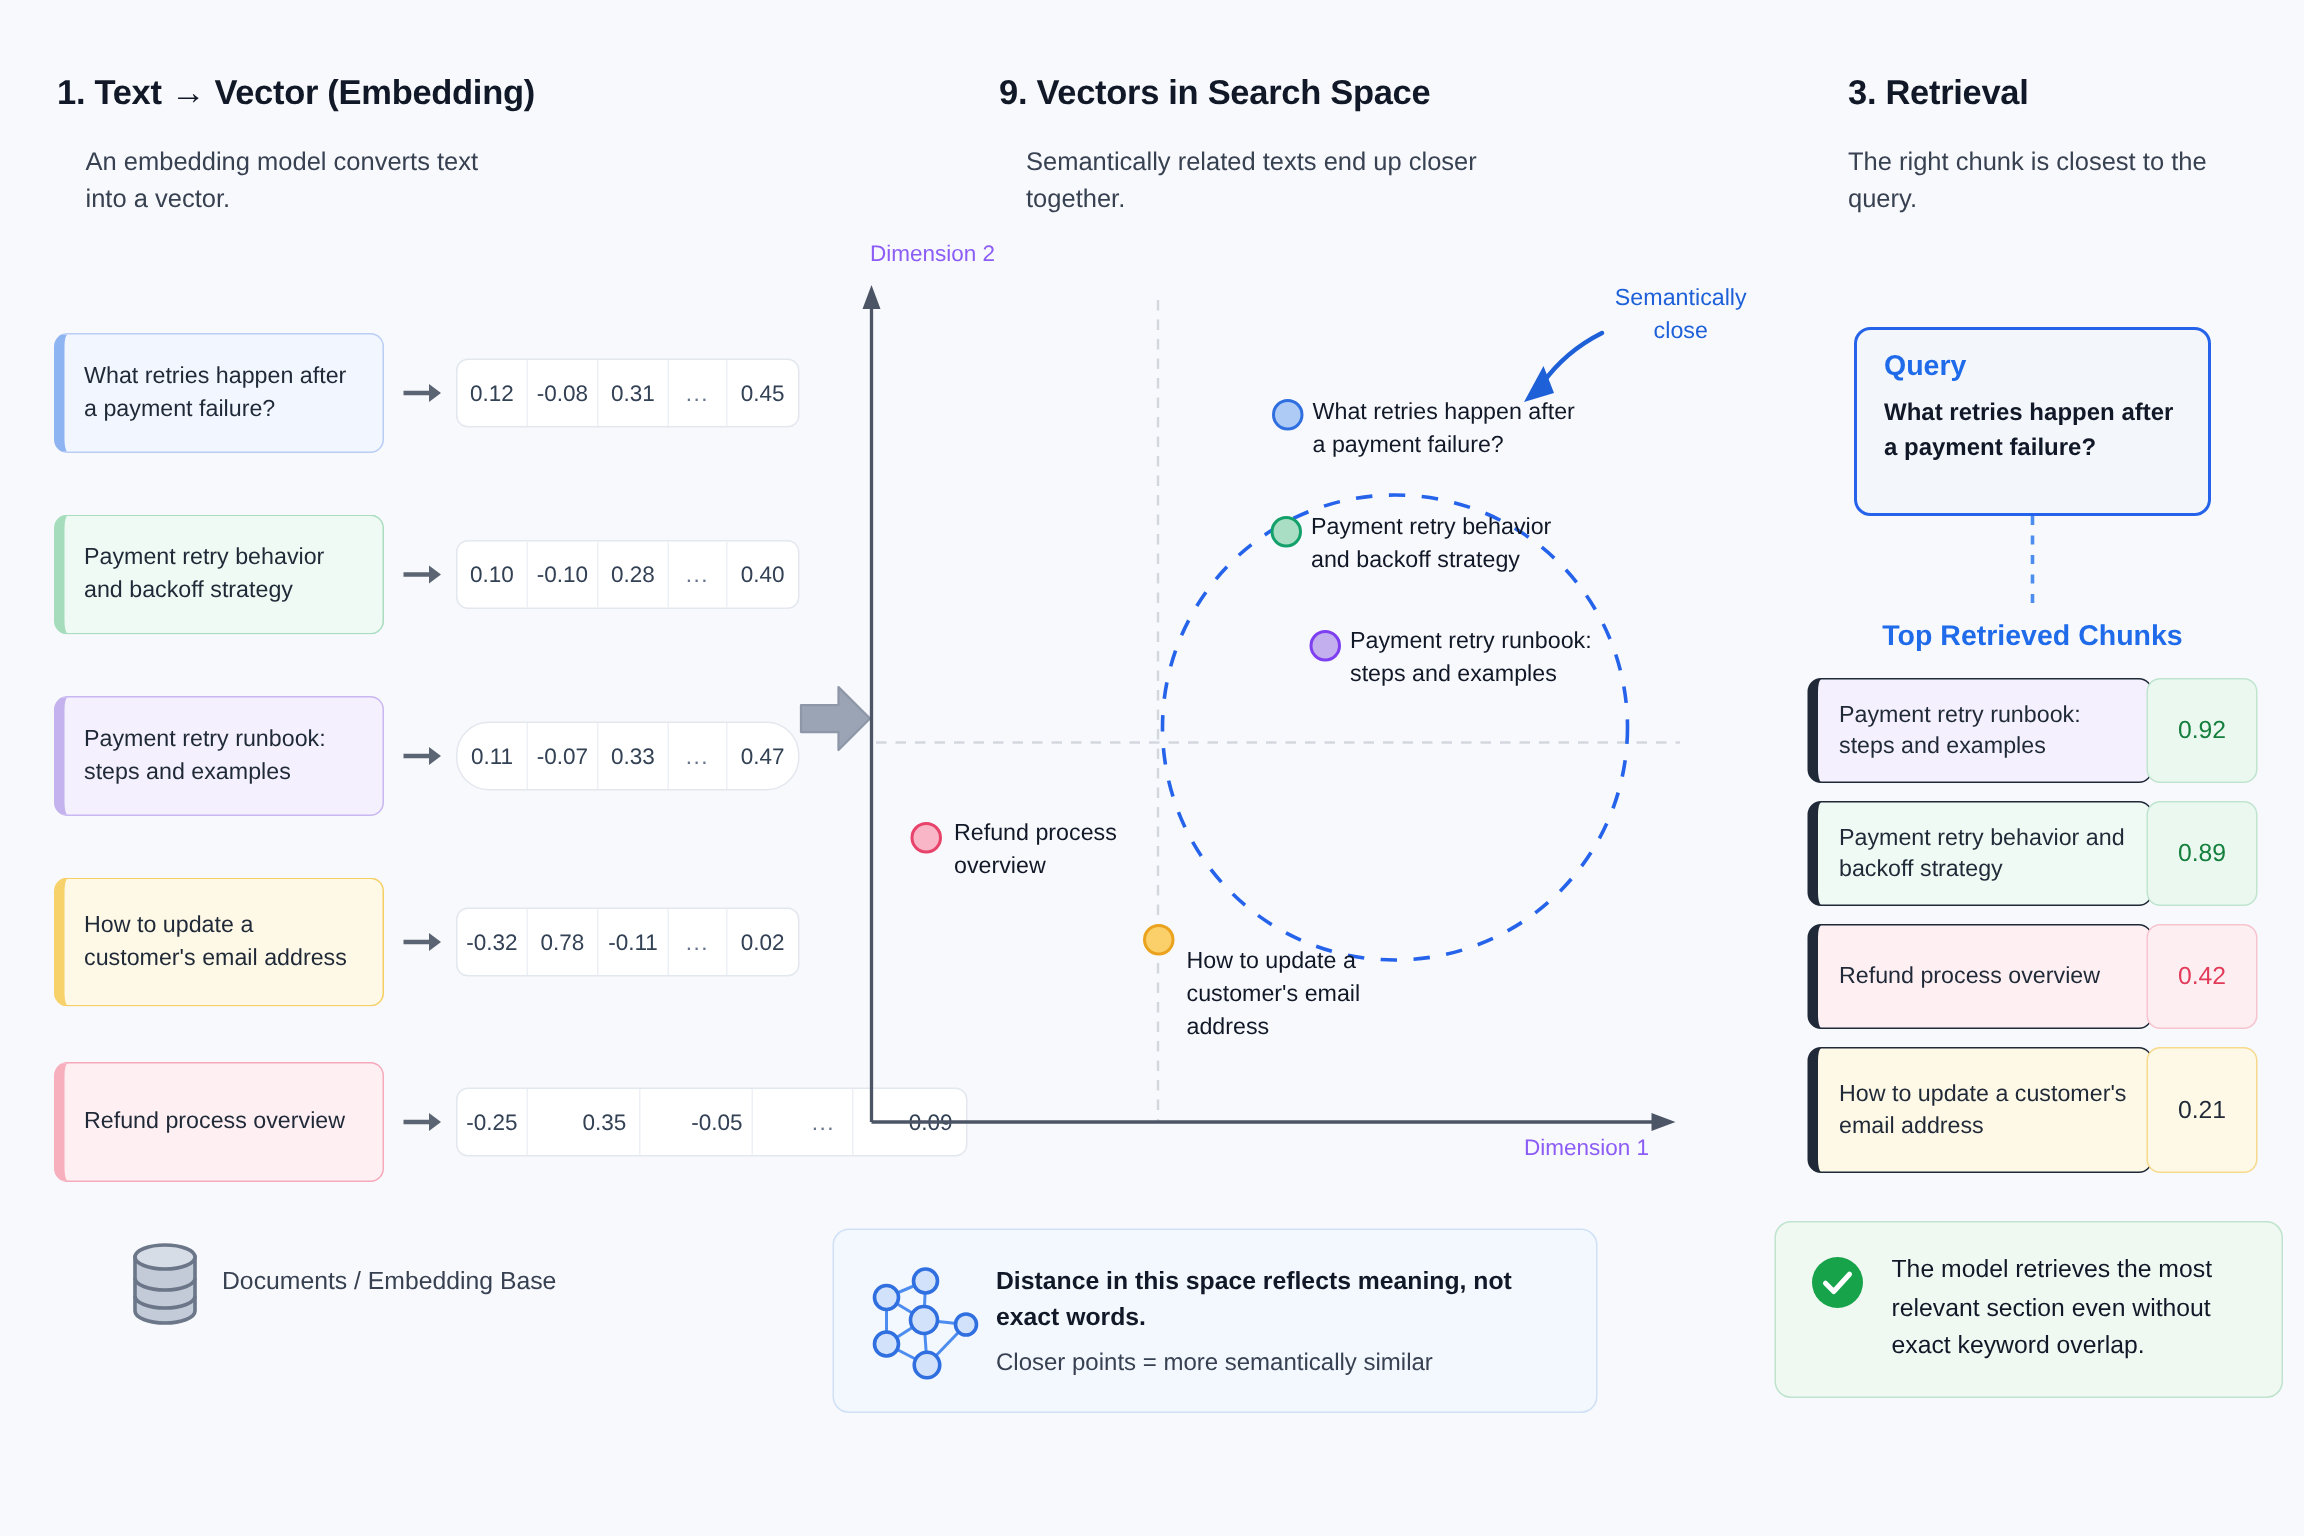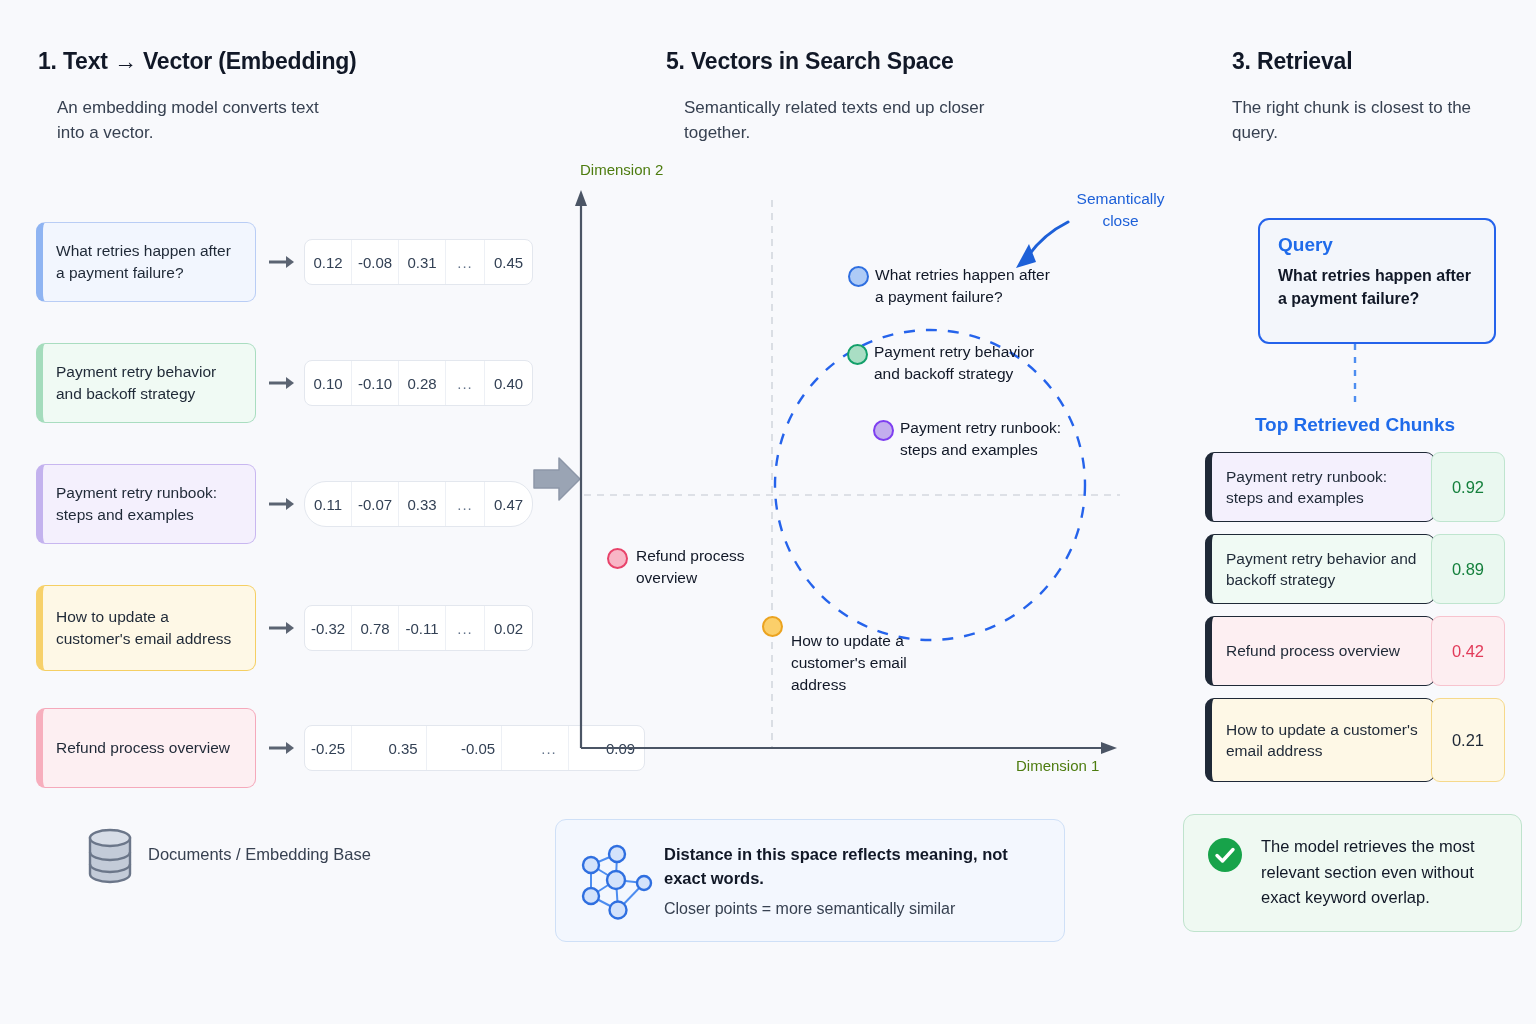--- a/index.html
+++ b/index.html
@@ -69,21 +69,21 @@
     position: absolute;
     font-size: 16.5px; color: #374151;
   }
 
   
   .big-arrow { position: absolute; }
 
   
   .axis-label {
     position: absolute;
-    font-size: 15px; color: #4d7c0f;
+    font-size: 15px; color: #8b5cf6;
   }
   .plot-pt {
     position: absolute;
     width: 21px; height: 21px;
     border-radius: 50%;
     border: 2.5px solid;
   }
   .p-blue   { background:#aecbf6; border-color:#2f6fe0; }
   .p-green  { background:#a9dec4; border-color:#13a06a; }
   .p-purple { background:#c3aeee; border-color:#7e3ff0; }
@@ -113,21 +113,20 @@
   .note-strong { font-size: 16.5px; font-weight: bold; color:#111827; line-height:1.42; }
   .note-sub { font-size: 16px; color:#374151; margin-top: 10px; }
 
   
   .query-box {
     position: absolute;
     border: 2px solid #2563eb;
     border-radius: 11px;
     background: #f3f6fb;
     padding: 14px 18px;
-    margin-left: 22px;
   }
   .query-title { font-size: 19px; font-weight: bold; color:#1f6bea; margin-bottom: 9px; }
   .query-text  { font-size: 16px; font-weight: bold; color:#111827; line-height:1.42; }
 
   .chunks-heading {
     position: absolute;
     font-size: 19px; font-weight: bold; color:#1f6bea;
     width: 100%; text-align: center;
   }
 
@@ -245,21 +244,21 @@
     <ellipse cx="24" cy="10" rx="20" ry="8" fill="#d7dde7" stroke="#6b7689" stroke-width="2.4"></ellipse>
     <path d="M4 24 a20 8 0 0 0 40 0" fill="none" stroke="#6b7689" stroke-width="2.4"></path>
     <path d="M4 36 a20 8 0 0 0 40 0" fill="none" stroke="#6b7689" stroke-width="2.4"></path>
   </svg>
   <div class="kb-label" style="left:148px; top:845px;">Documents / Embedding Base</div>
 
   <svg class="big-arrow" style="left:532px; top:455px; width:50px; height:48px;" viewBox="0 0 50 48">
     <path d="M2 15 H27 V3 L48 24 L27 45 V33 H2 Z" fill="#9aa4b4" stroke="#8d97a8" stroke-width="1.5" stroke-linejoin="round"></path>
   </svg>
 
-  <div class="col-title" style="left:666px; top:48px;">5. Vectors in Search Space</div>
+  <div class="col-title" style="left:666px; top:48px;">9. Vectors in Search Space</div>
   <div class="col-sub" style="left:684px; top:95px; width:330px;">Semantically related texts end up closer together.</div>
 
   <div class="axis-label" style="left:580px; top:161px;">Dimension 2</div>
   <div class="axis-label" style="left:1016px; top:757px;">Dimension 1</div>
 
   <svg style="position:absolute; left:560px; top:180px; width:580px; height:600px;" viewBox="0 0 580 600">
 
     <line x1="212" y1="20" x2="212" y2="568" stroke="#d3d7de" stroke-width="1.6" stroke-dasharray="7 6"></line>
     <line x1="24" y1="315" x2="560" y2="315" stroke="#d3d7de" stroke-width="1.6" stroke-dasharray="7 6"></line>
 

